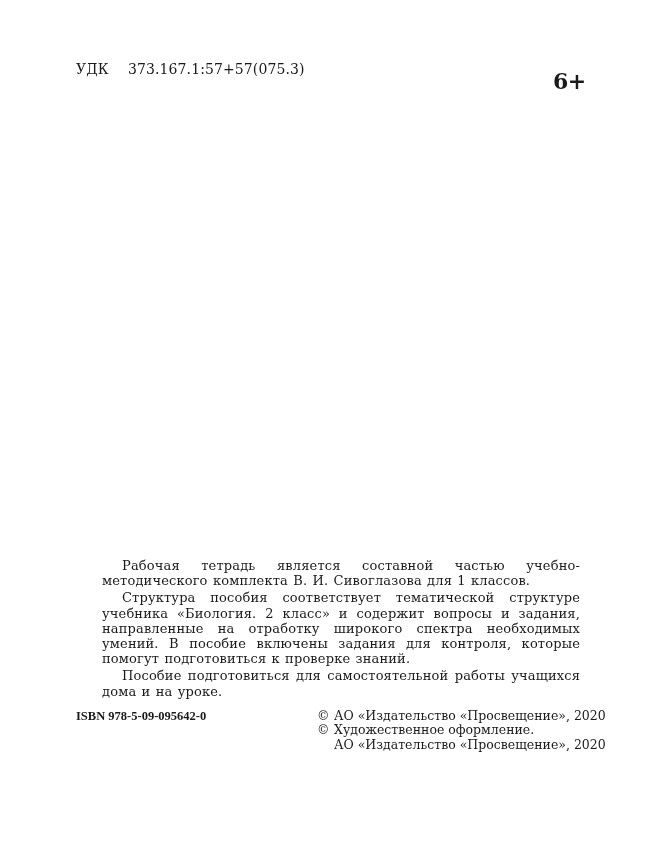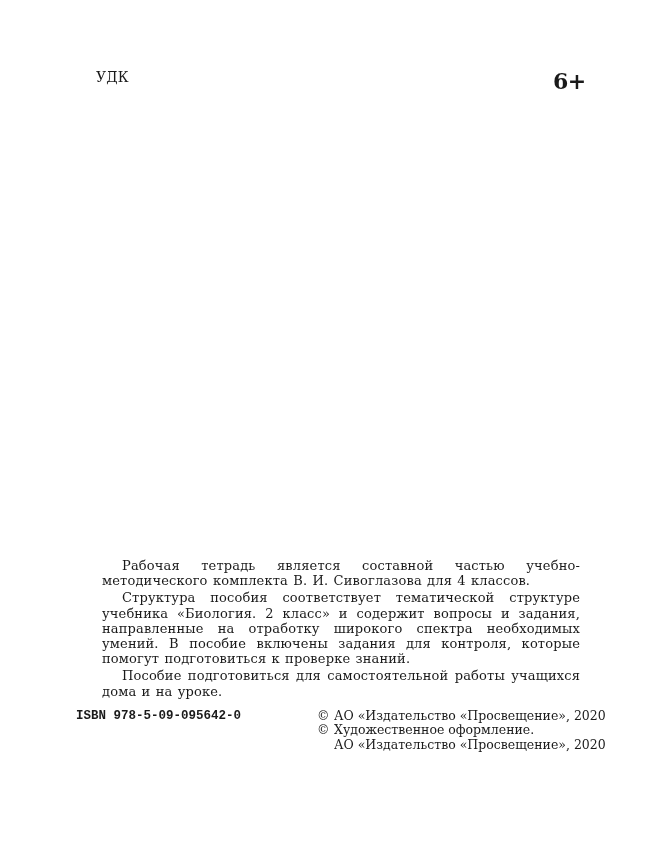--- a/index.html
+++ b/index.html
@@ -11,25 +11,24 @@
       width: 650px;
       height: 865px;
       position: relative;
       overflow: hidden;
       font-family: "DejaVu Serif", "Liberation Serif", serif;
       color: #1a1a1a;
     }
     .classification {
       position: absolute;
       left: 76px;
-      top: 70px;
+      top: 62px;
       font-size: 14px;
       line-height: 15.5px;
       letter-spacing: 0.1px;
-      margin-left: 20px;
     }
     .class-row {
       display: flex;
       white-space: nowrap;
     }
     .class-label {
       width: 52px;
       font-weight: normal;
     }
     .age-rating {
@@ -56,21 +55,21 @@
       margin: 0 0 2px 0;
       text-indent: 20px;
     }
     .isbn {
       position: absolute;
       left: 76px;
       top: 709px;
       font-size: 12.5px;
       font-weight: bold;
       white-space: nowrap;
-      font-family: Liberation Mono, monospace;
+      font-family: Liberation Serif, serif;
     }
     .copyright {
       position: absolute;
       left: 317px;
       top: 709px;
       font-size: 12.5px;
       line-height: 14.3px;
       white-space: nowrap;
     }
     .copy-row {
@@ -83,27 +82,28 @@
     .copy-text {
       display: inline-block;
     }
   </style>
 </head>
 <body>
 
 <div class="classification">
   <div class="class-row">
     <span class="class-label">УДК</span>
+    <span>373.167.1:57+57(075.3)</span>
   </div>
 </div>
 
 <div class="age-rating">6+</div>
 
 <div class="annotation">
-  <p>Рабочая тетрадь является составной частью учебно-методического комплекта В. И. Сивоглазова для 4 классов.</p>
+  <p>Рабочая тетрадь является составной частью учебно-методического комплекта В. И. Сивоглазова для 1 классов.</p>
   <p>Структура пособия соответствует тематической структуре учебника «Биология. 2 класс» и содержит вопросы и задания, направленные на отработку широкого спектра необходимых умений. В пособие включены задания для контроля, которые помогут подготовиться к проверке знаний.</p>
   <p>Пособие подготовиться для самостоятельной работы учащихся дома и на уроке.</p>
 </div>
 
 <div class="isbn">ISBN 978-5-09-095642-0</div>
 
 <div class="copyright">
   <div class="copy-row">
     <span class="copy-sym">©</span>
     <span class="copy-text">АО «Издательство «Просвещение», 2020</span>

